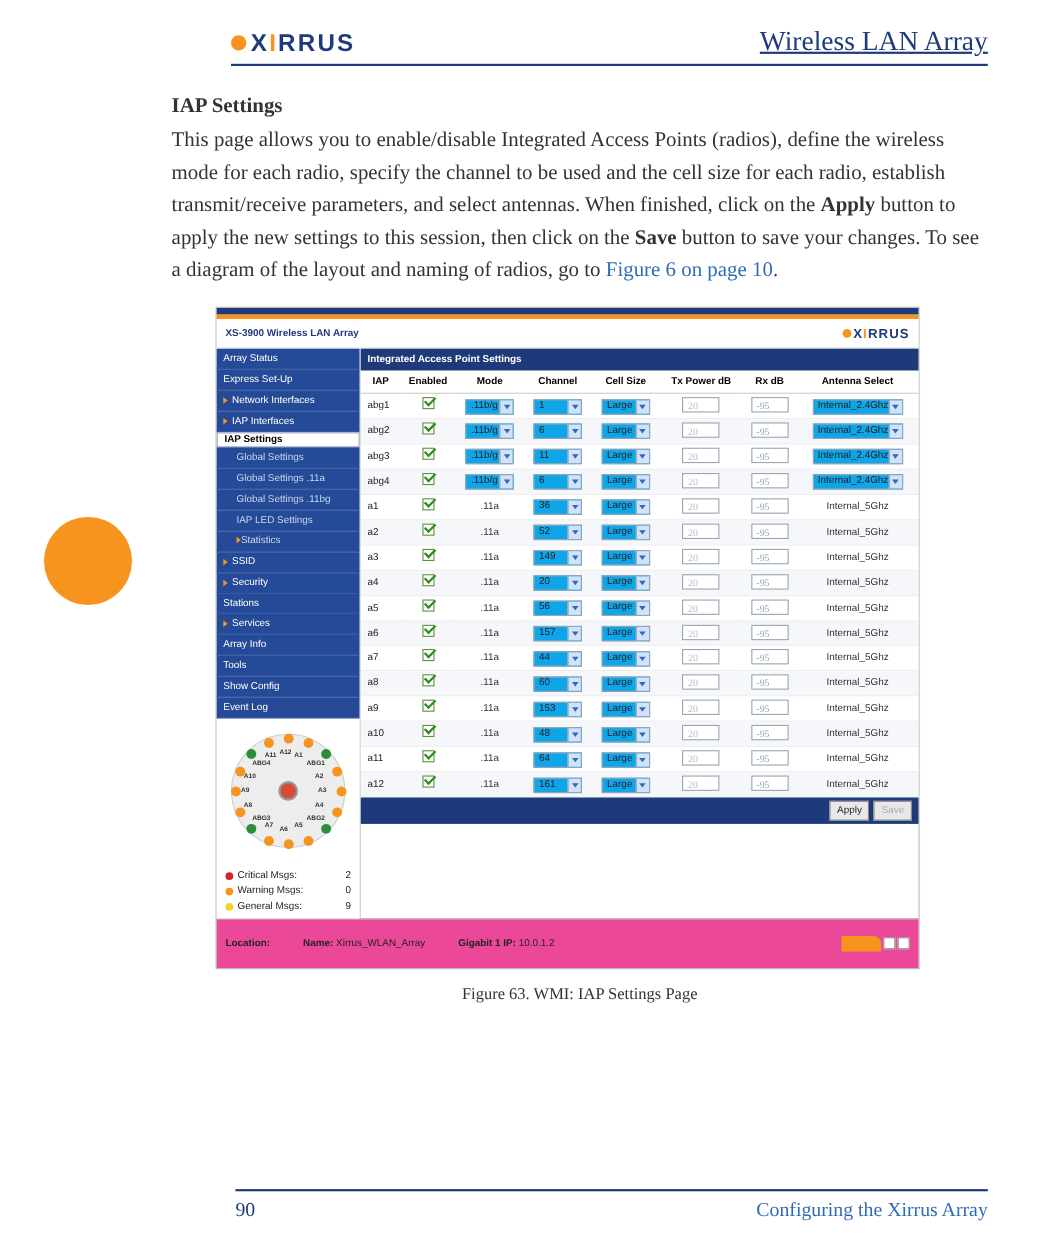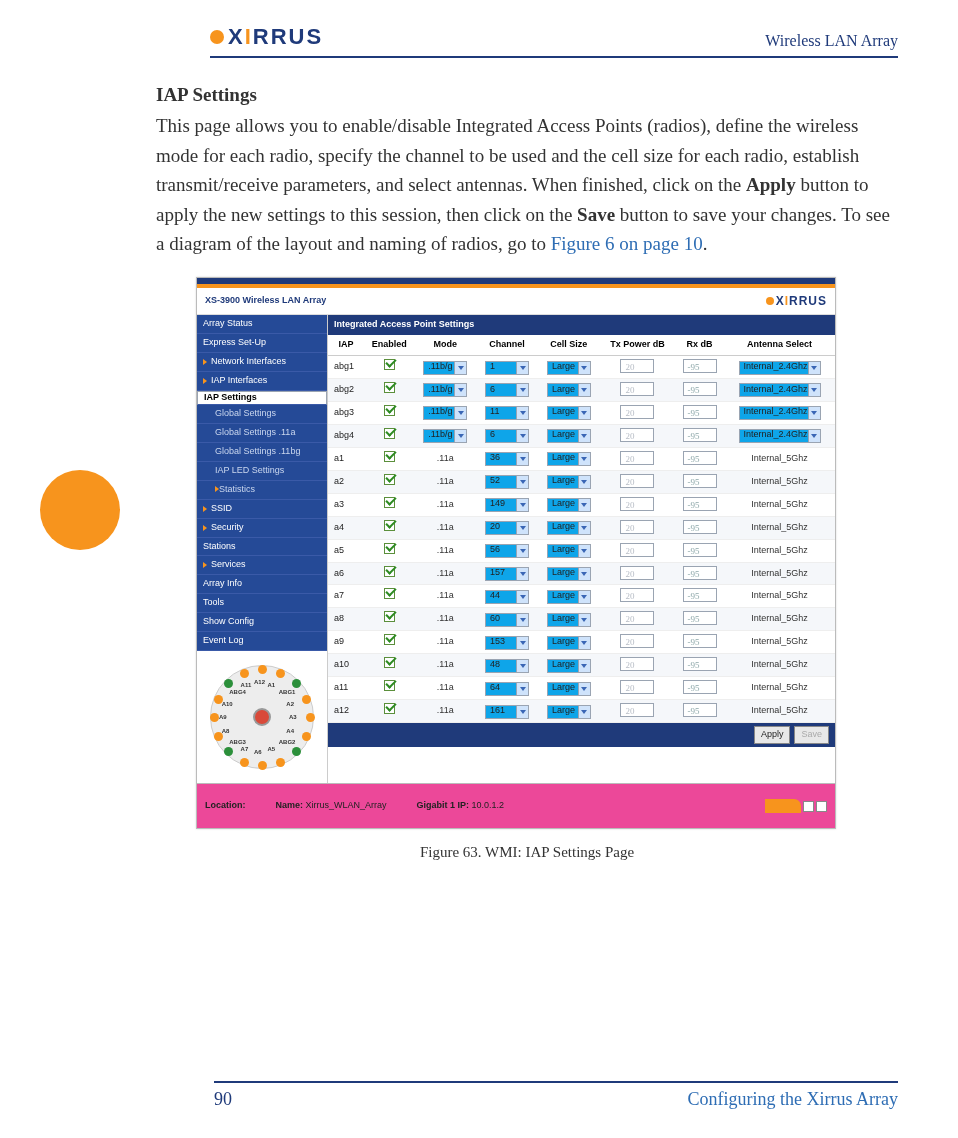--- a/index.html
+++ b/index.html
@@ -12,21 +12,21 @@
     --disabled-txt:#B7BDC6;
     --rx-txt:#8EA8AA;
     --body-text:#333;
   }
   *{box-sizing:border-box;}
   body{margin:0;background:#fff;font-family:Georgia,"Times New Roman",serif;color:var(--body-text);}
   .page{width:var(--page-w);height:var(--page-h);position:relative;padding:20px 60px 0 60px;}
 
   
   .doc-header{display:flex;justify-content:space-between;align-items:flex-end;border-bottom:2px solid var(--navy);padding:4px 0 6px 0;margin-left:150px;}
-  .doc-title{color:var(--navy);font-size:16px;}
+  .doc-title{color:var(--navy);font-size:25px;text-decoration:underline;}
   .logo{display:flex;align-items:center;gap:4px;}
   .logo-dot{width:14px;height:14px;border-radius:50%;background:var(--orange);}
   .logo-text{font-family:Arial,Helvetica,sans-serif;font-weight:900;letter-spacing:2px;color:var(--navy);font-size:22px;}
   .logo-text .i{color:var(--orange);}
 
   .side-dot{position:absolute;left:40px;top:470px;width:80px;height:80px;border-radius:50%;background:var(--orange);}
 
   .doc-footer{position:absolute;left:64px;right:60px;bottom:28px;border-top:2px solid var(--navy);display:flex;justify-content:space-between;padding-top:6px;margin-left:150px;}
   .page-num{color:var(--navy);font-size:18px;}
   .section{color:var(--blue-link);font-size:18px;}
@@ -220,20 +220,37 @@
               <div class="lbl" style="left: 19.6642px; top: 69.3939px;">A8</div>
               <div class="led" style="background: rgb(247, 148, 29); left: 8px; top: 56px;"></div>
               <div class="lbl" style="left: 17px; top: 56px;">A9</div>
               <div class="led" style="background: rgb(247, 148, 29); left: 11.6538px; top: 37.6312px;"></div>
               <div class="lbl" style="left: 19.6642px; top: 42.6061px;">A10</div>
               <div class="led" style="background: rgb(43, 143, 58); left: 22.0589px; top: 22.0589px;"></div>
               <div class="lbl" style="left: 27.2513px; top: 31.2513px;">ABG4</div>
               <div class="led" style="background: rgb(247, 148, 29); left: 37.6312px; top: 11.6538px;"></div>
               <div class="lbl" style="left: 38.6061px; top: 23.6642px;">A11</div>
             </div>
+            <div class="msgs">
+              <div class="row">
+                <span class="bullet crit"></span>
+                <span class="label">Critical Msgs:</span>
+                <span>2</span>
+              </div>
+              <div class="row">
+                <span class="bullet warn"></span>
+                <span class="label">Warning Msgs:</span>
+                <span>0</span>
+              </div>
+              <div class="row">
+                <span class="bullet gen"></span>
+                <span class="label">General Msgs:</span>
+                <span>9</span>
+              </div>
+            </div>
           </div>
 
         <div class="content">
           <div class="panel-title">Integrated Access Point Settings</div>
           <table class="tbl">
             <thead>
                 <tr id="thead-row">
                   <th>IAP</th>
                   <th>Enabled</th>
                   <th>Mode</th>

